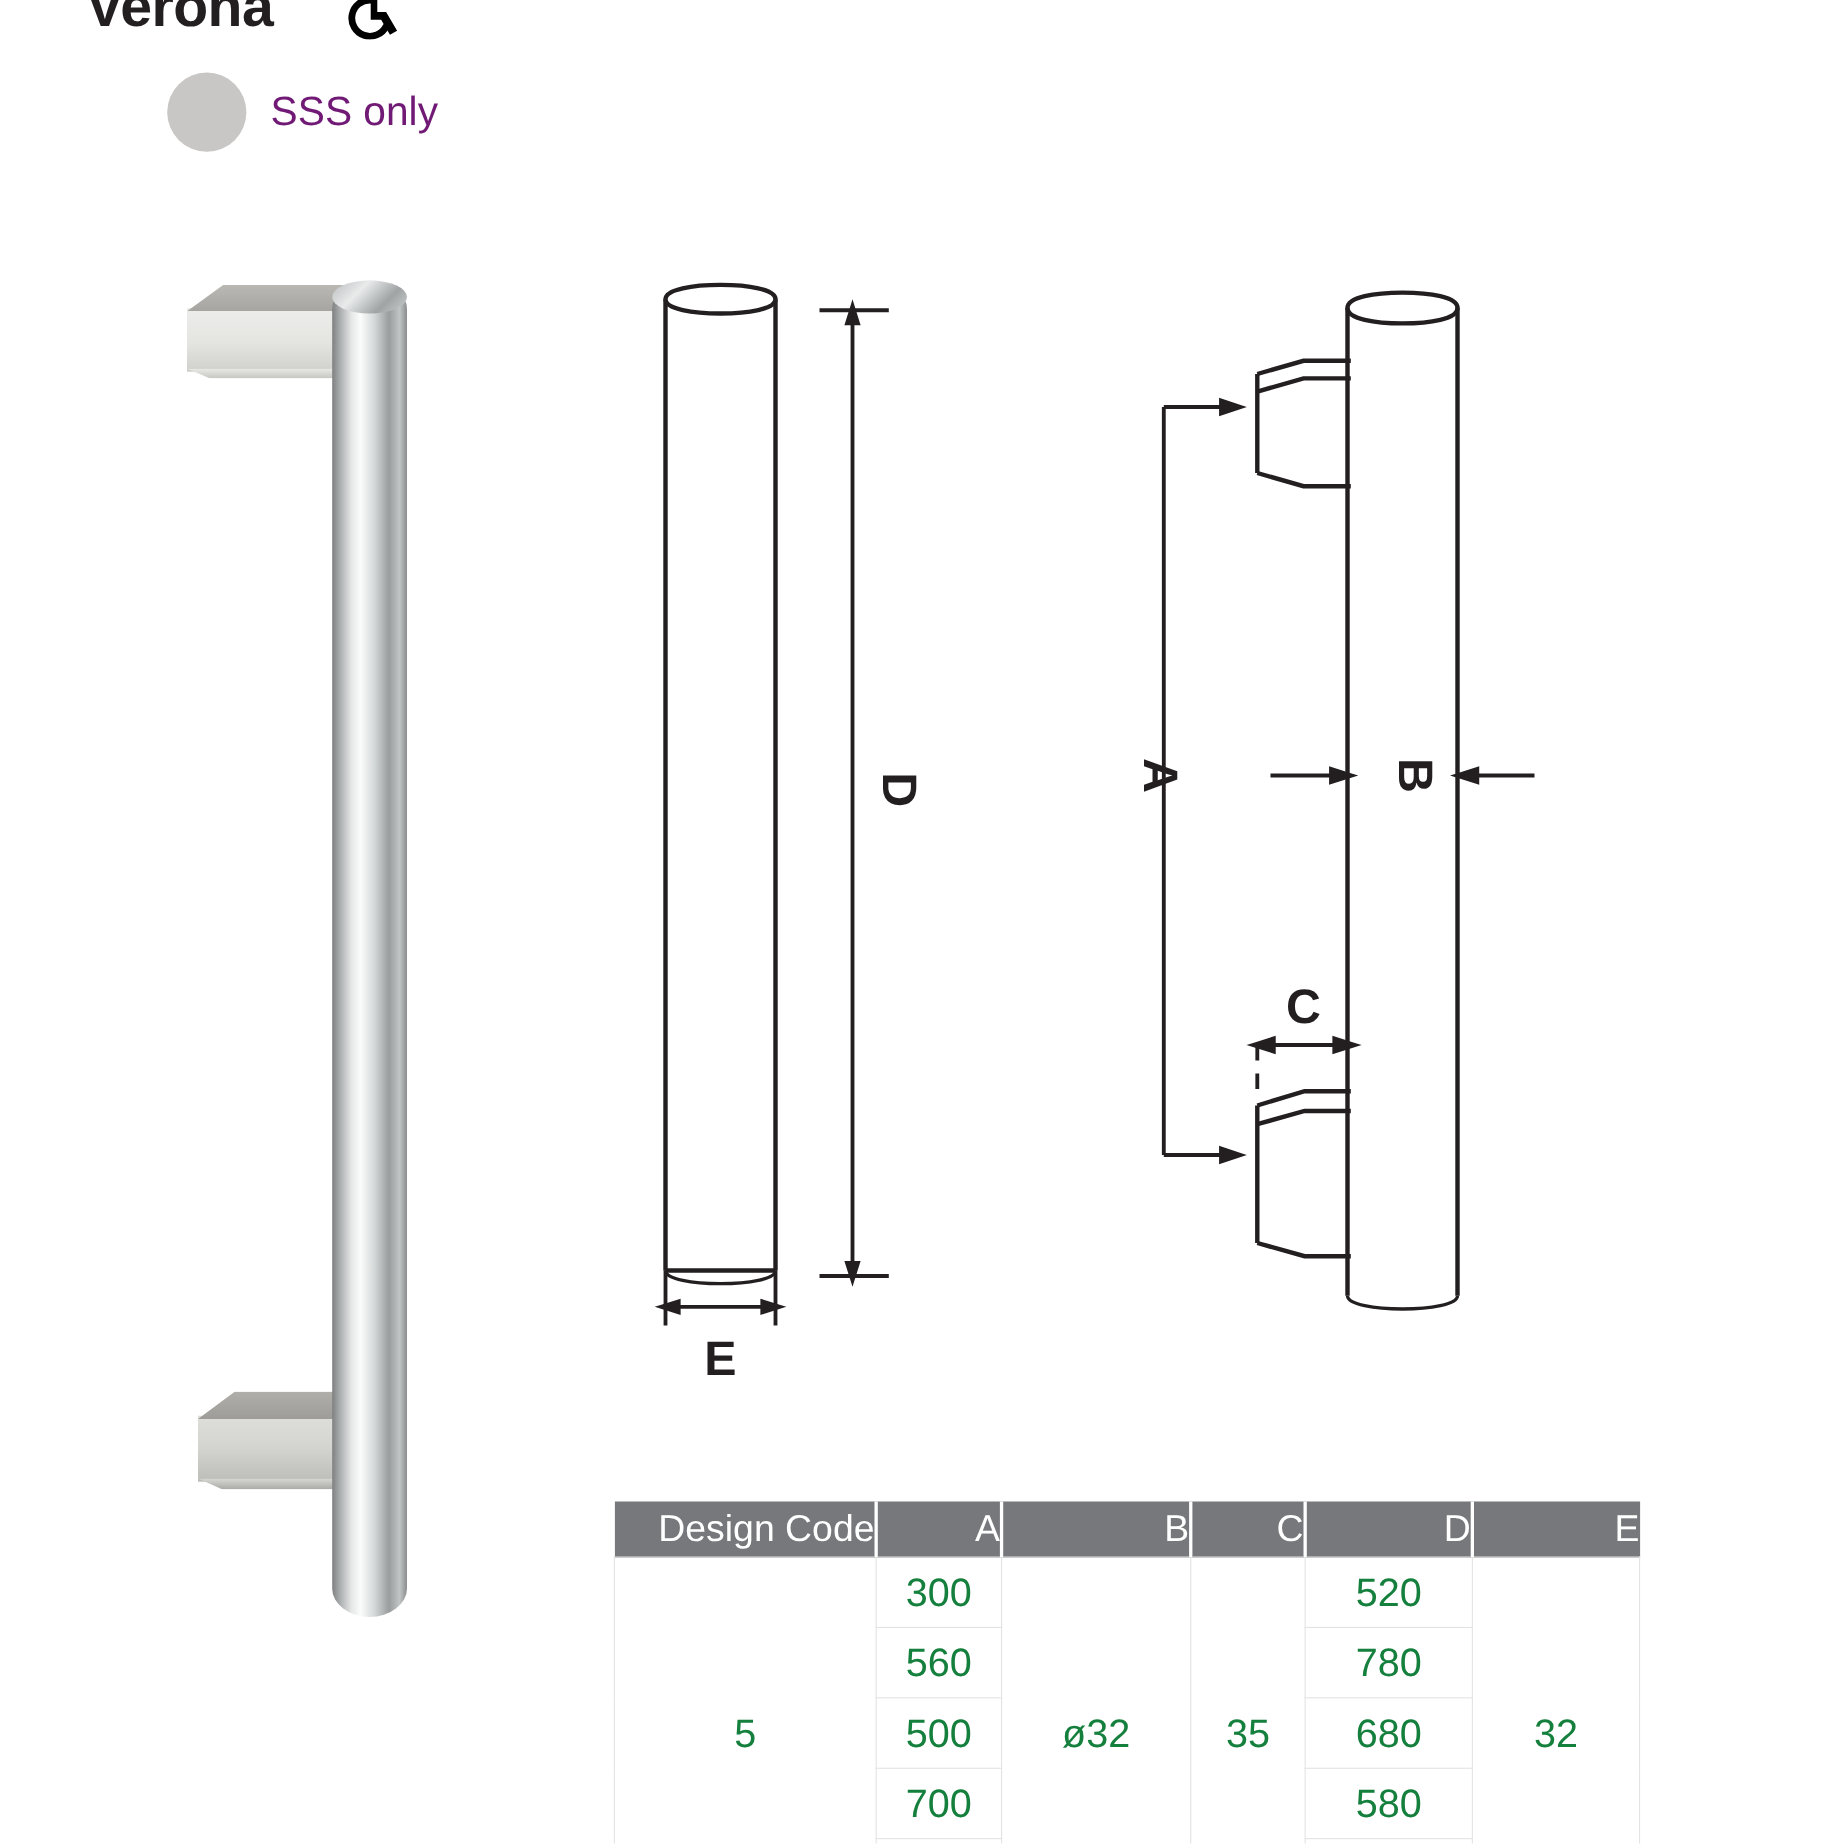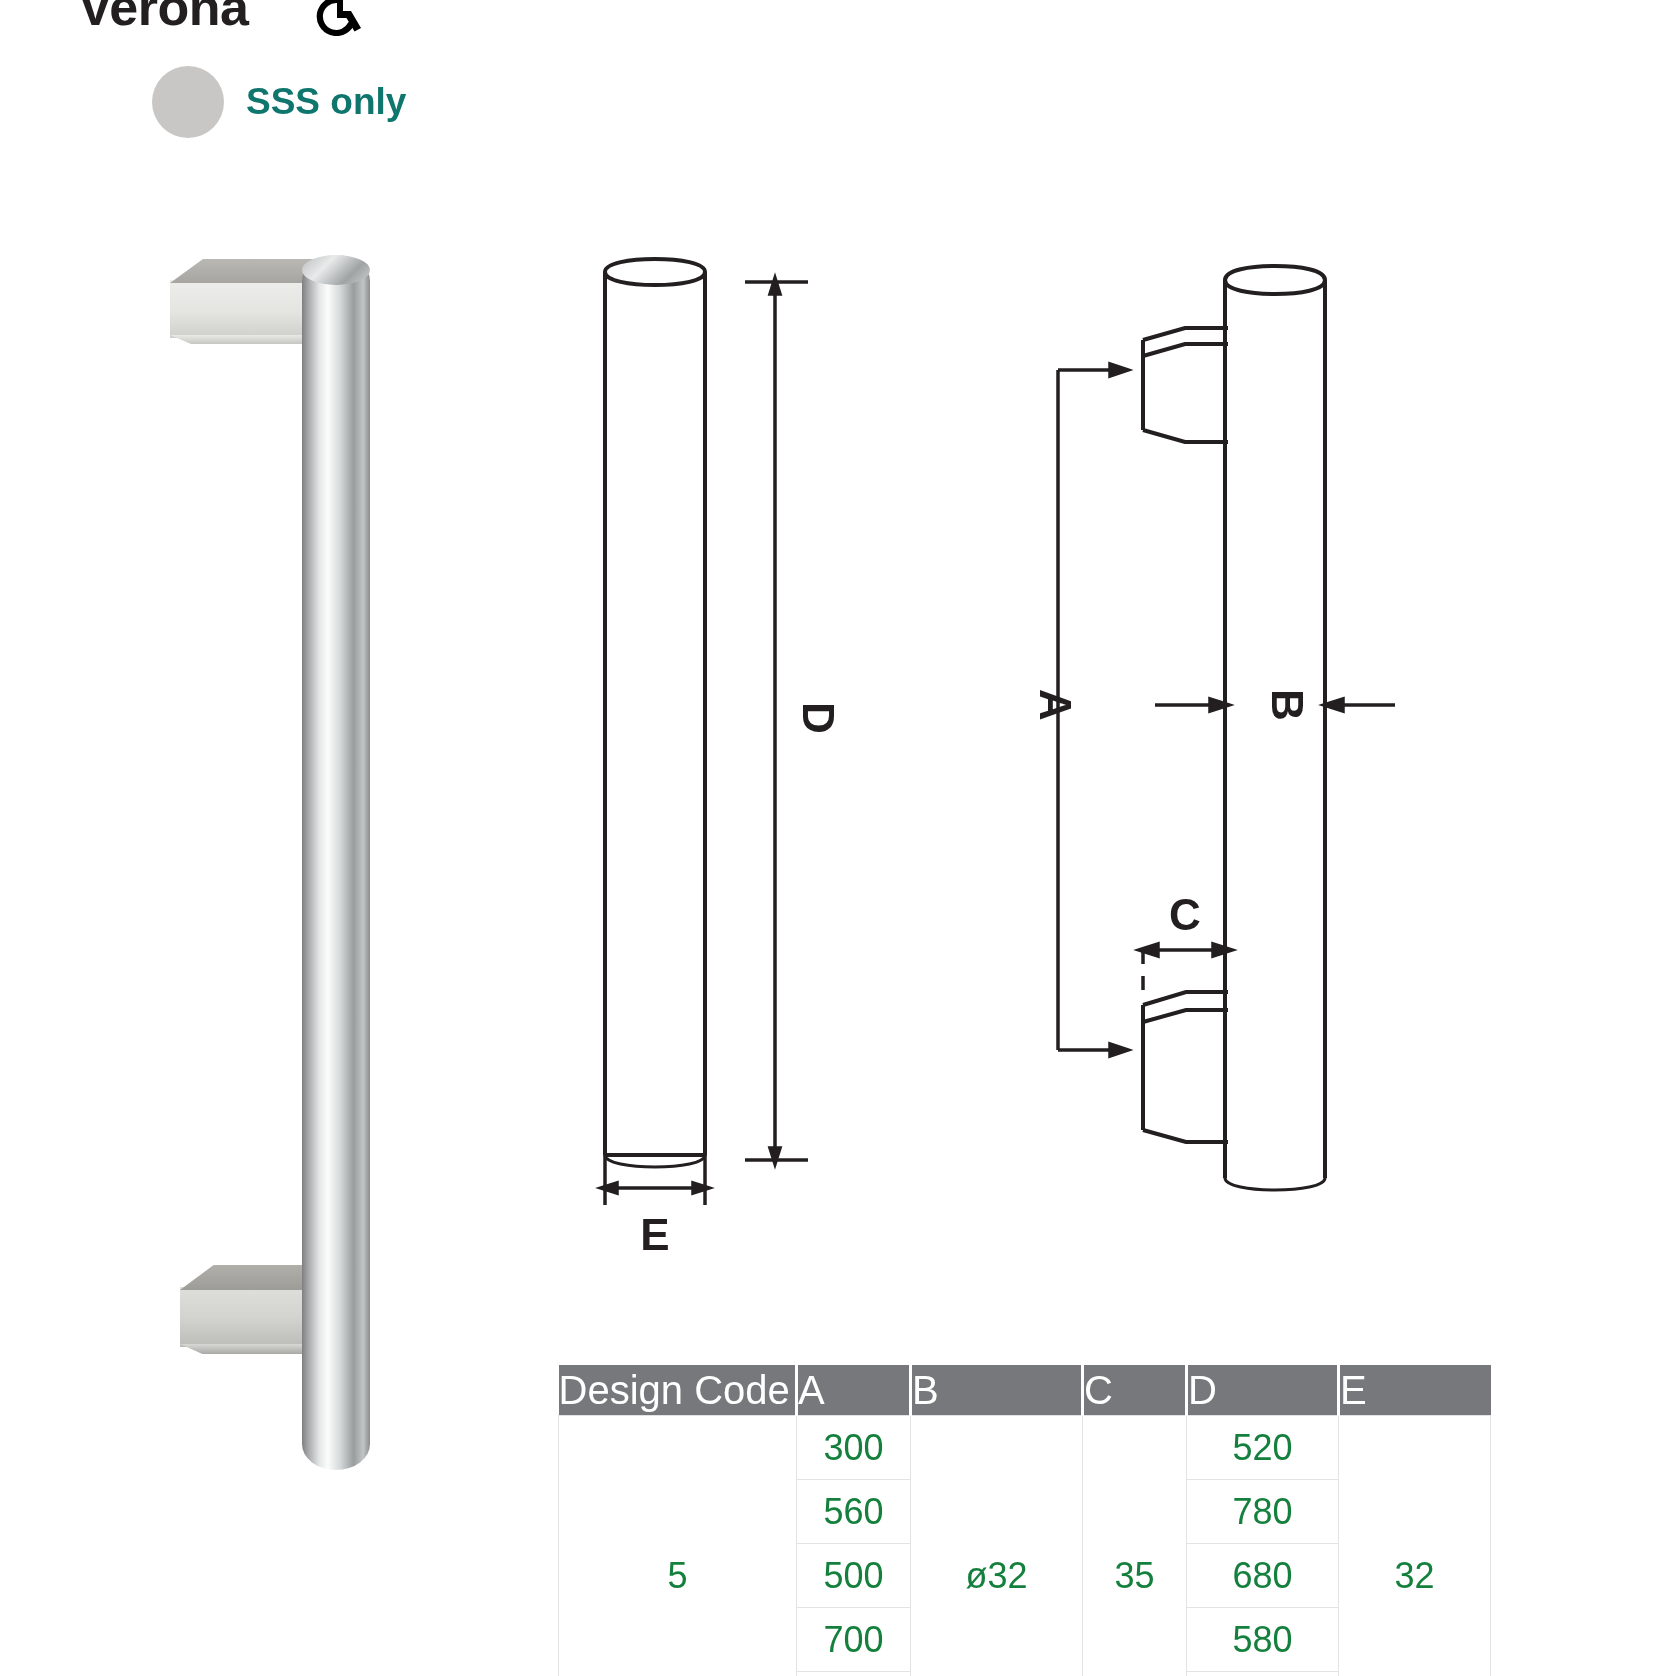--- a/index.html
+++ b/index.html
@@ -53,22 +53,22 @@
     gap: 22px;
   }
   #finish-swatch {
     width: 72px;
     height: 72px;
     border-radius: 50%;
     background: #c9c7c5;
   }
   #finish-label {
     font-size: 37px;
-    font-weight: bold;
-    color: #0f766e;
+    font-weight: normal;
+    color: #701a75;
     white-space: nowrap;
   }
 
   
   #product-photo {
     position: absolute;
     left: 150px;
     top: 235px;
     width: 300px;
     height: 1270px;
@@ -164,24 +164,24 @@
   table#spec-table {
     border-collapse: collapse;
     width: 888px;
     table-layout: fixed;
     font-size: 34px;
   }
   table#spec-table th {
     background: #77787b;
     color: #ffffff;
     font-weight: normal;
-    font-size: 40px;
+    font-size: 34px;
     height: 50px;
     padding: 0;
-    text-align: left;
+    text-align: right;
     border-right: 3px solid #ffffff;
     border-left: 3px solid #ffffff;
     vertical-align: middle;
   }
   table#spec-table th:first-child { border-left: none; }
   table#spec-table th:last-child  { border-right: none; }
   table#spec-table td {
     height: 63px;
     padding: 0;
     text-align: center;

